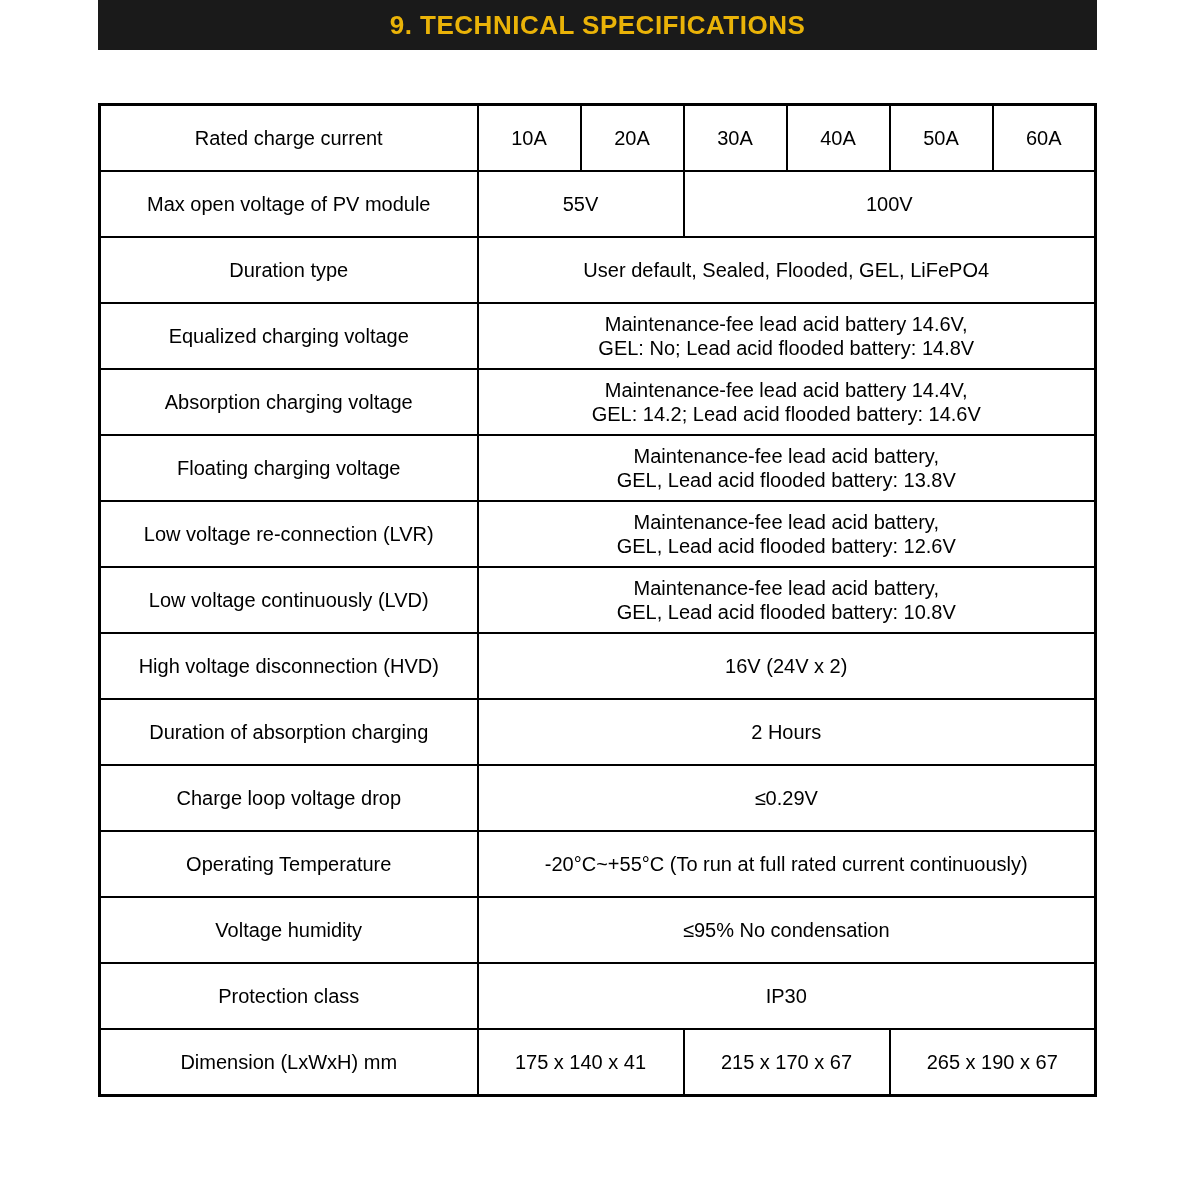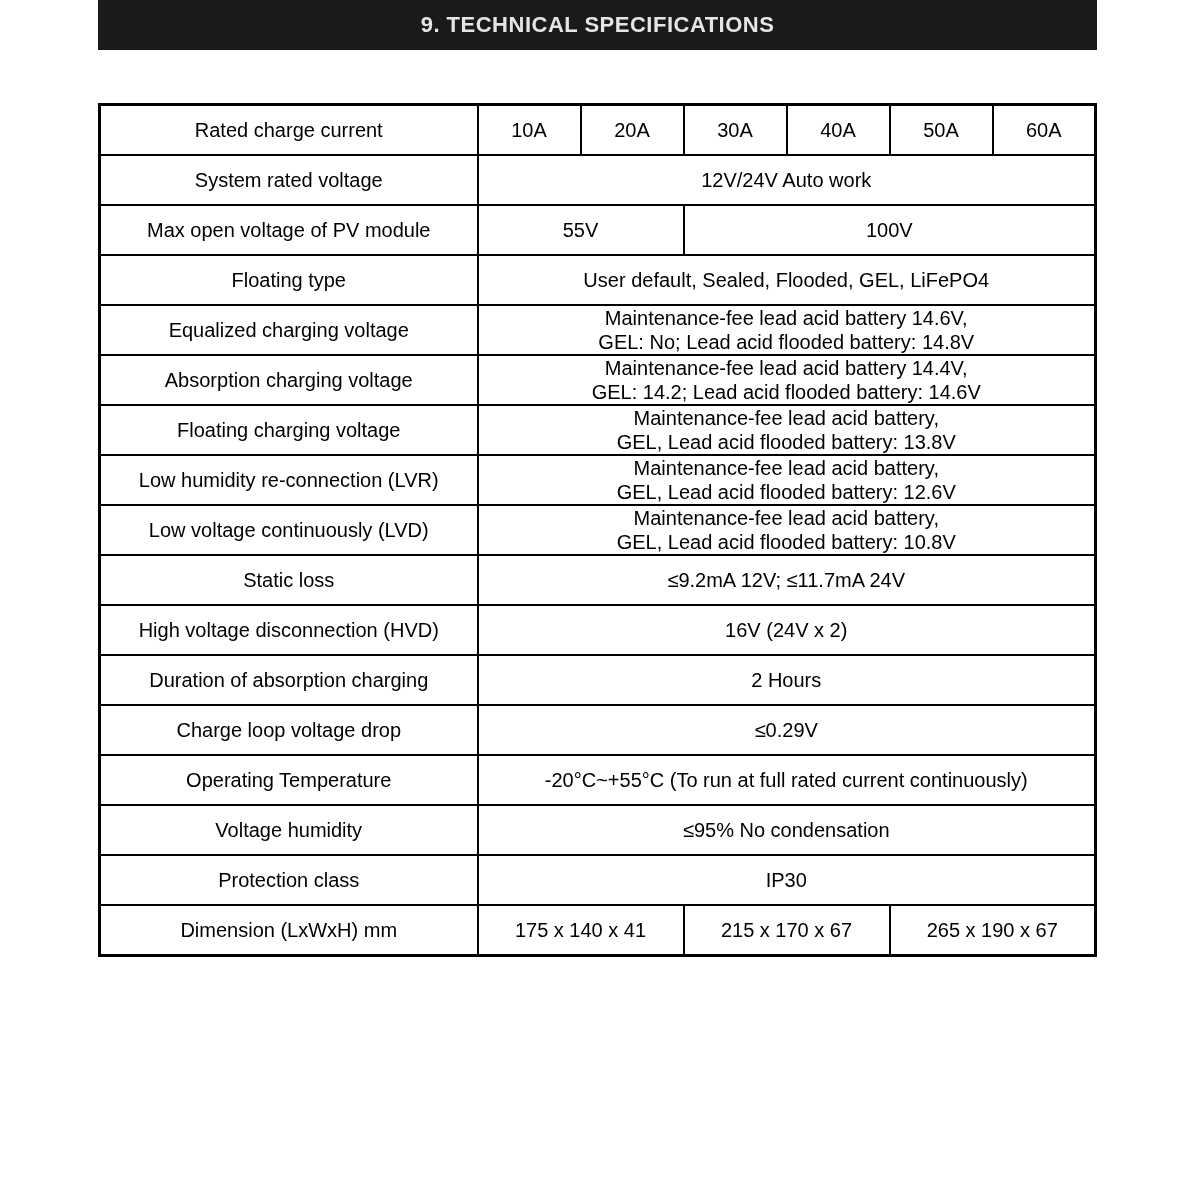--- a/index.html
+++ b/index.html
@@ -20,40 +20,40 @@
     left: 98px;
     top: 0;
     width: 999px;
     height: 50px;
     background: #1a1a1a;
     display: flex;
     align-items: center;
     justify-content: center;
   }
   .titlebar .title {
-    color: #e5e5e5;
-    font-size: 22px;
+    color: #eab308;
+    font-size: 26px;
     font-weight: 700;
     letter-spacing: 0.5px;
     white-space: nowrap;
   }
   table.spec {
     position: absolute;
     left: 98px;
     top: 103px;
     width: 999px;
     border-collapse: collapse;
     table-layout: fixed;
     border: 3px solid #000000;
   }
   table.spec td {
     border: 2px solid #000000;
     text-align: center;
     vertical-align: middle;
-    padding: 0 4px;
+    padding: 8px 4px;
     height: 48px;
     font-size: 20px;
     line-height: 24px;
     white-space: pre-line;
     overflow: hidden;
   }
   td.lbl { font-size: 20px; }
   td.val2 { font-size: 19.5px; line-height: 24px; }
 </style>
 </head>
@@ -79,60 +79,52 @@
       <tr>
         <td class="lbl">Rated charge current</td>
         <td>10A</td>
         <td>20A</td>
         <td>30A</td>
         <td>40A</td>
         <td>50A</td>
         <td>60A</td>
       </tr>
       <tr>
-        <td class="lbl">System rated voltage</td>
-        <td colspan="6">12V/24V Auto work</td>
-      </tr>
-      <tr>
         <td class="lbl">Max open voltage of PV module</td>
         <td colspan="2">55V</td>
         <td colspan="4">100V</td>
       </tr>
       <tr>
-        <td class="lbl">Floating type</td>
+        <td class="lbl">Duration type</td>
         <td colspan="6">User default, Sealed, Flooded, GEL, LiFePO4</td>
       </tr>
       <tr>
         <td class="lbl">Equalized charging voltage</td>
         <td colspan="6" class="val2">Maintenance-fee lead acid battery 14.6V,
 GEL: No; Lead acid flooded battery: 14.8V</td>
       </tr>
       <tr>
         <td class="lbl">Absorption charging voltage</td>
         <td colspan="6" class="val2">Maintenance-fee lead acid battery 14.4V,
 GEL: 14.2; Lead acid flooded battery: 14.6V</td>
       </tr>
       <tr>
         <td class="lbl">Floating charging voltage</td>
         <td colspan="6" class="val2">Maintenance-fee lead acid battery,
 GEL, Lead acid flooded battery: 13.8V</td>
       </tr>
       <tr>
-        <td class="lbl">Low humidity re-connection (LVR)</td>
+        <td class="lbl">Low voltage re-connection (LVR)</td>
         <td colspan="6" class="val2">Maintenance-fee lead acid battery,
 GEL, Lead acid flooded battery: 12.6V</td>
       </tr>
       <tr>
         <td class="lbl">Low voltage continuously (LVD)</td>
         <td colspan="6" class="val2">Maintenance-fee lead acid battery,
 GEL, Lead acid flooded battery: 10.8V</td>
-      </tr>
-      <tr>
-        <td class="lbl">Static loss</td>
-        <td colspan="6">≤9.2mA 12V;  ≤11.7mA 24V</td>
       </tr>
       <tr>
         <td class="lbl">High voltage disconnection (HVD)</td>
         <td colspan="6">16V (24V x 2)</td>
       </tr>
       <tr>
         <td class="lbl">Duration of absorption charging</td>
         <td colspan="6">2 Hours</td>
       </tr>
       <tr>

